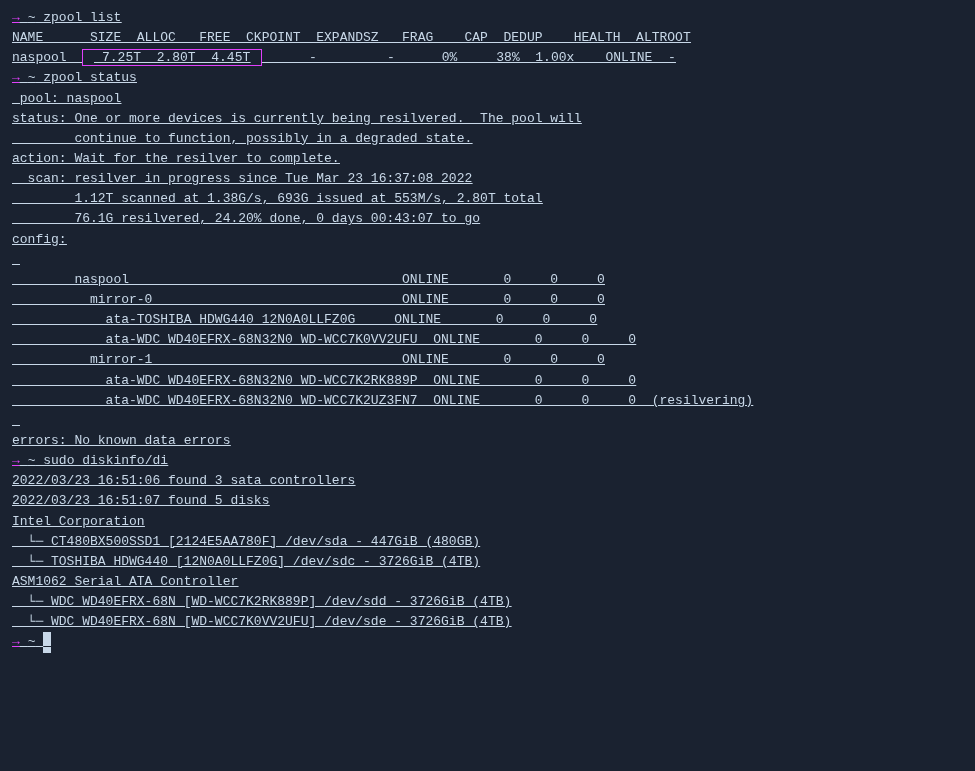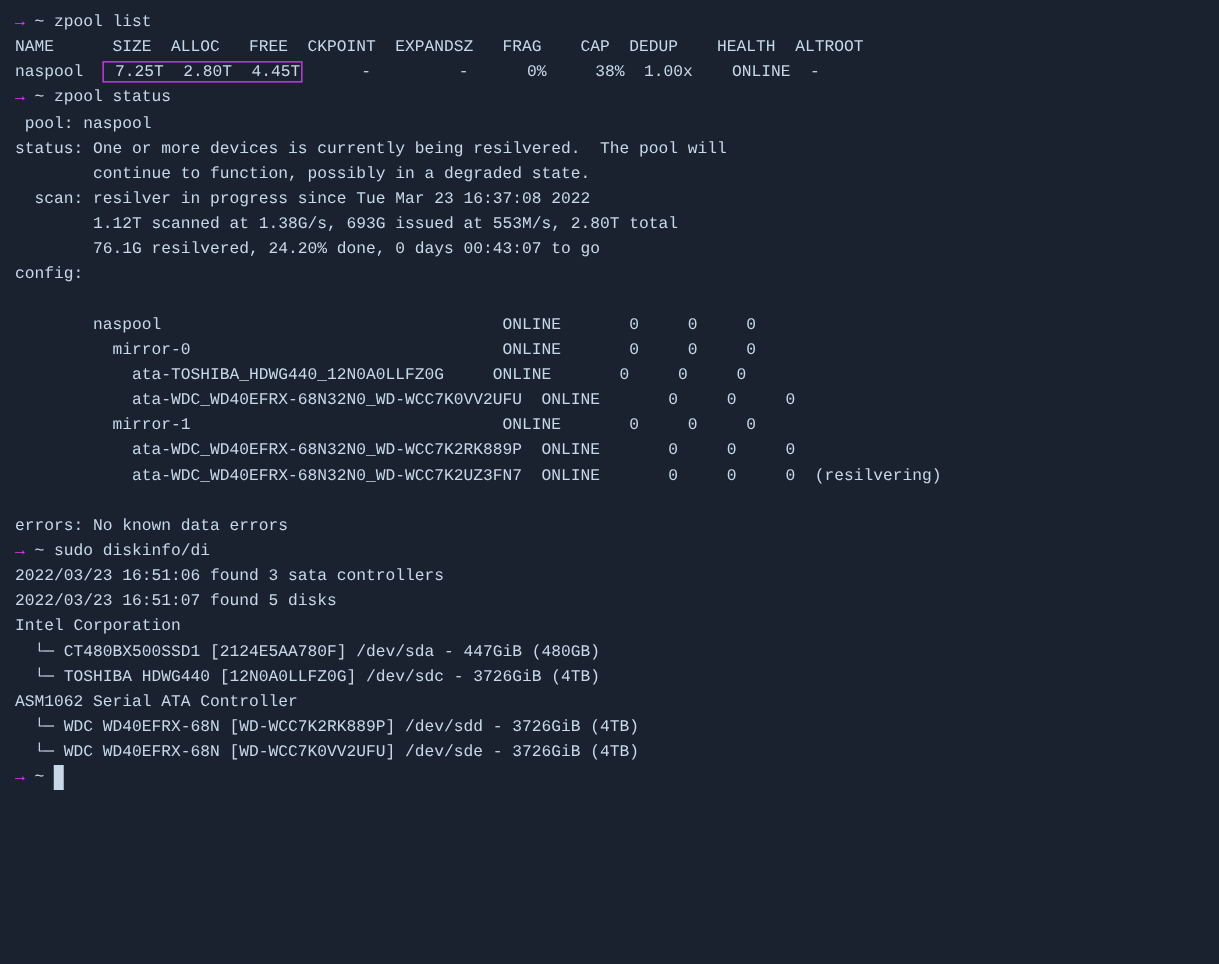--- a/index.html
+++ b/index.html
@@ -1,15 +1,15 @@
 <!DOCTYPE html>
 <html><head>
   <meta charset="utf-8">
   <style>
-    * { margin: 0; padding: 0; box-sizing: border-box; }
+    * { margin: 0; padding: 0; box-sizing: border-box; text-decoration: underline; }
     body {
       background-color: #1a2230;
       color: #c8d8e8;
       font-family: 'Courier New', Courier, monospace;
       font-size: 13px;
       width: 975px;
       min-height: 771px;
       padding: 8px 12px;
       line-height: 1.55;
     }
@@ -26,39 +26,40 @@
     }
     .prompt-tilde {
       color: #c8d8e8;
     }
     .prompt-cmd {
       color: #c8d8e8;
     }
     .highlight-box {
       display: inline;
       border: 1.5px solid #e040fb;
-      padding: 0 1px;
+      padding: 0 11px;
       color: #c8d8e8;
     }
   </style>
 </head>
 <body>
 
 <div class="terminal">
 
   <span class="line"><span class="prompt-arrow">→</span> <span class="prompt-tilde">~</span> <span class="prompt-cmd">zpool list</span></span>
 
   <span class="line">NAME      SIZE  ALLOC   FREE  CKPOINT  EXPANDSZ   FRAG    CAP  DEDUP    HEALTH  ALTROOT</span>
 
   <span class="line">naspool  <span class="highlight-box"> 7.25T  2.80T  4.45T</span>      -         -      0%     38%  1.00x    ONLINE  -</span>
 
   <span class="line"><span class="prompt-arrow">→</span> <span class="prompt-tilde">~</span> <span class="prompt-cmd">zpool status</span></span>
   <span class="line"> pool: naspool</span>
   <span class="line">status: One or more devices is currently being resilvered.  The pool will</span>
   <span class="line">        continue to function, possibly in a degraded state.</span>
+  <span class="line">action: Wait for the resilver to complete.</span>
   <span class="line">  scan: resilver in progress since Tue Mar 23 16:37:08 2022</span>
   <span class="line">        1.12T scanned at 1.38G/s, 693G issued at 553M/s, 2.80T total</span>
   <span class="line">        76.1G resilvered, 24.20% done, 0 days 00:43:07 to go</span>
   <span class="line">config:</span>
   <span class="line"> </span>
   <span class="line">        naspool                                   ONLINE       0     0     0</span>
   <span class="line">          mirror-0                                ONLINE       0     0     0</span>
   <span class="line">            ata-TOSHIBA_HDWG440_12N0A0LLFZ0G     ONLINE       0     0     0</span>
   <span class="line">            ata-WDC_WD40EFRX-68N32N0_WD-WCC7K0VV2UFU  ONLINE       0     0     0</span>
   <span class="line">          mirror-1                                ONLINE       0     0     0</span>

